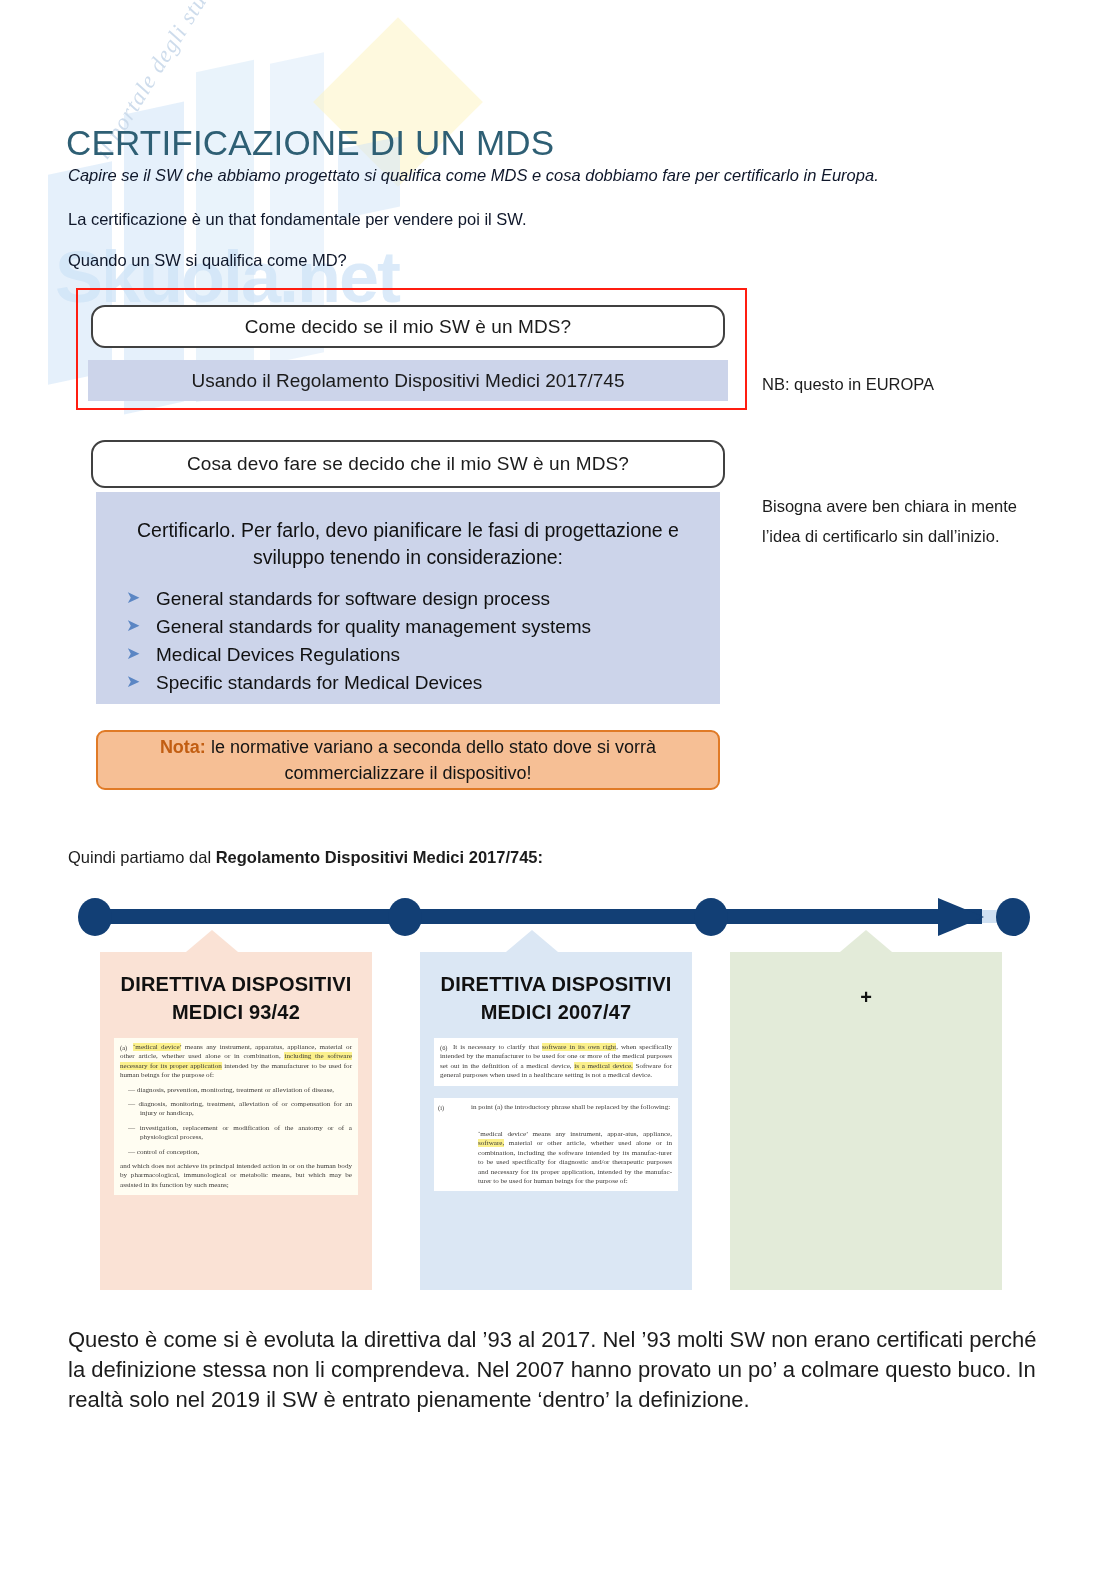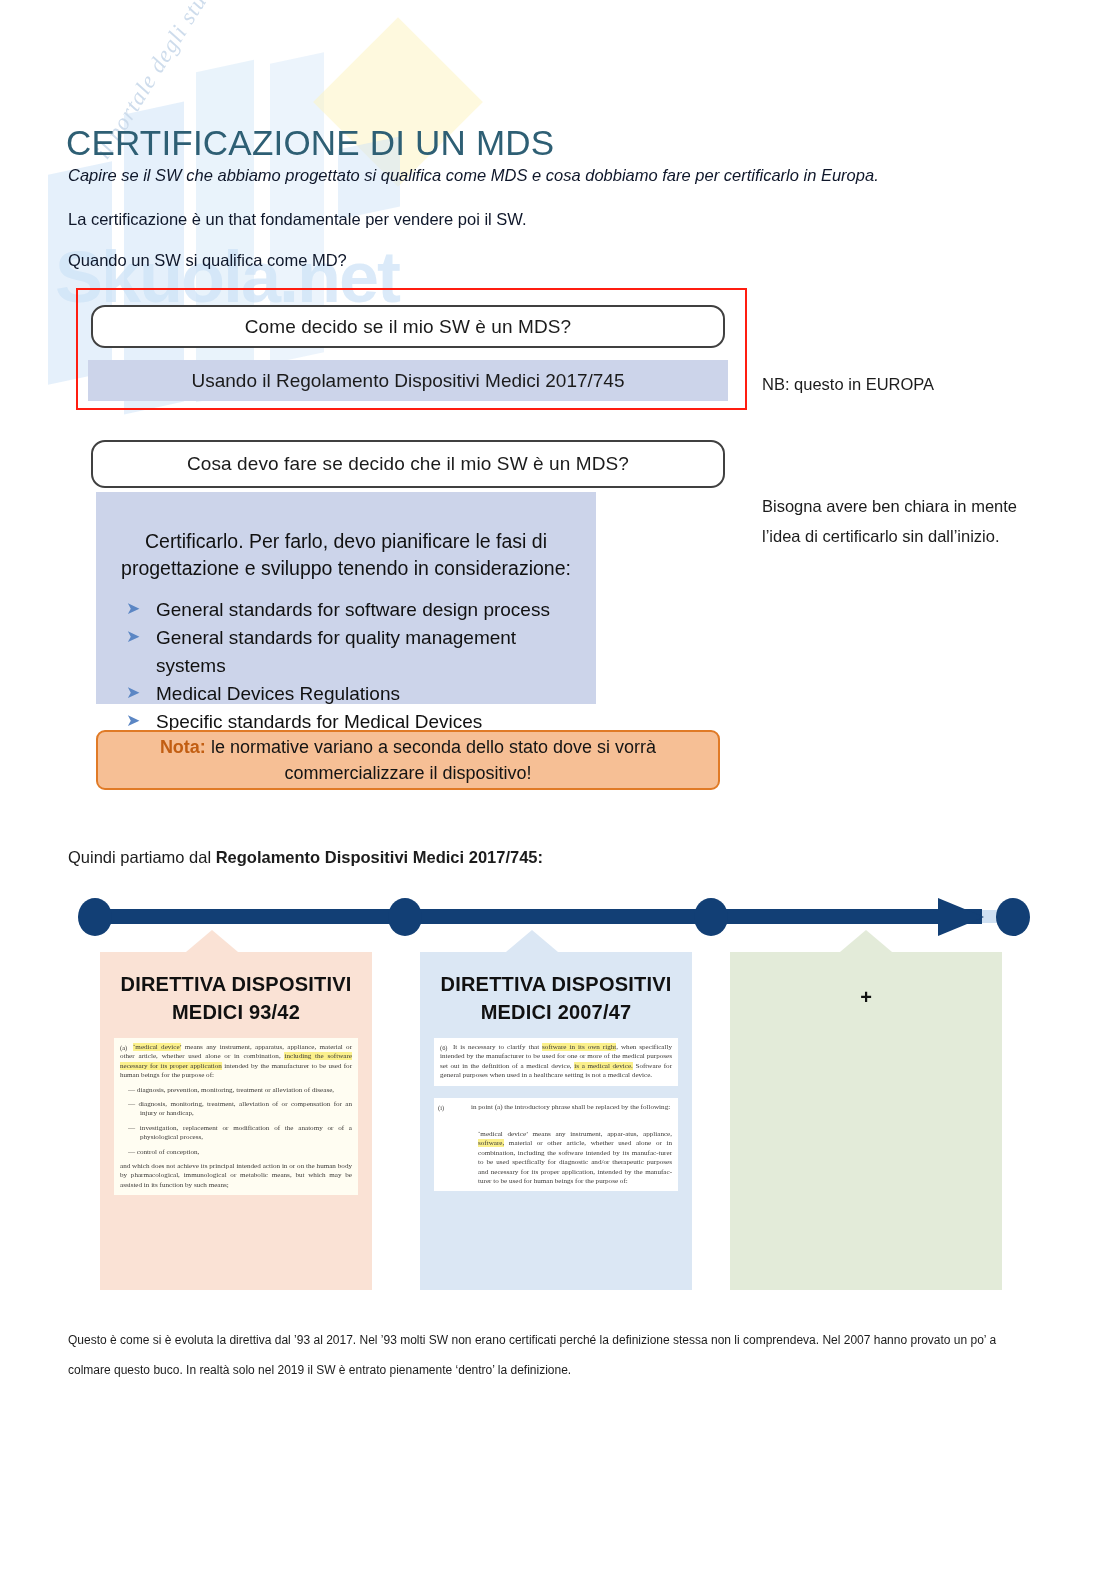--- a/index.html
+++ b/index.html
@@ -139,25 +139,25 @@
     justify-content: center;
     font-size: 19px;
     color: #1b1b1b;
   }
 
   
   .panel-blue {
     position: absolute;
     left: 96px;
     top: 492px;
-    width: 500px;
+    width: 624px;
     height: 212px;
     background: #ccd4ea;
     box-sizing: border-box;
-    padding: 36px 10px 0 10px;
+    padding: 25px 10px 0 10px;
   }
   .panel-blue .lead {
     text-align: center;
     font-size: 19.5px;
     line-height: 27px;
     color: #111111;
     padding: 0 14px;
   }
   .panel-blue ul {
     list-style: none;
@@ -370,21 +370,21 @@
     font-size: 6.8px;
     color: #22457a;
   }
 
   
   .closing {
     position: absolute;
     left: 68px;
     top: 1325px;
     width: 970px;
-    font-size: 12px;
+    font-size: 22px;
     line-height: 30px;
     color: #1c1c1c;
   }
 </style>
 </head>
 <body>
 
 <div id="page">
 
   <div class="wm-wrap">

